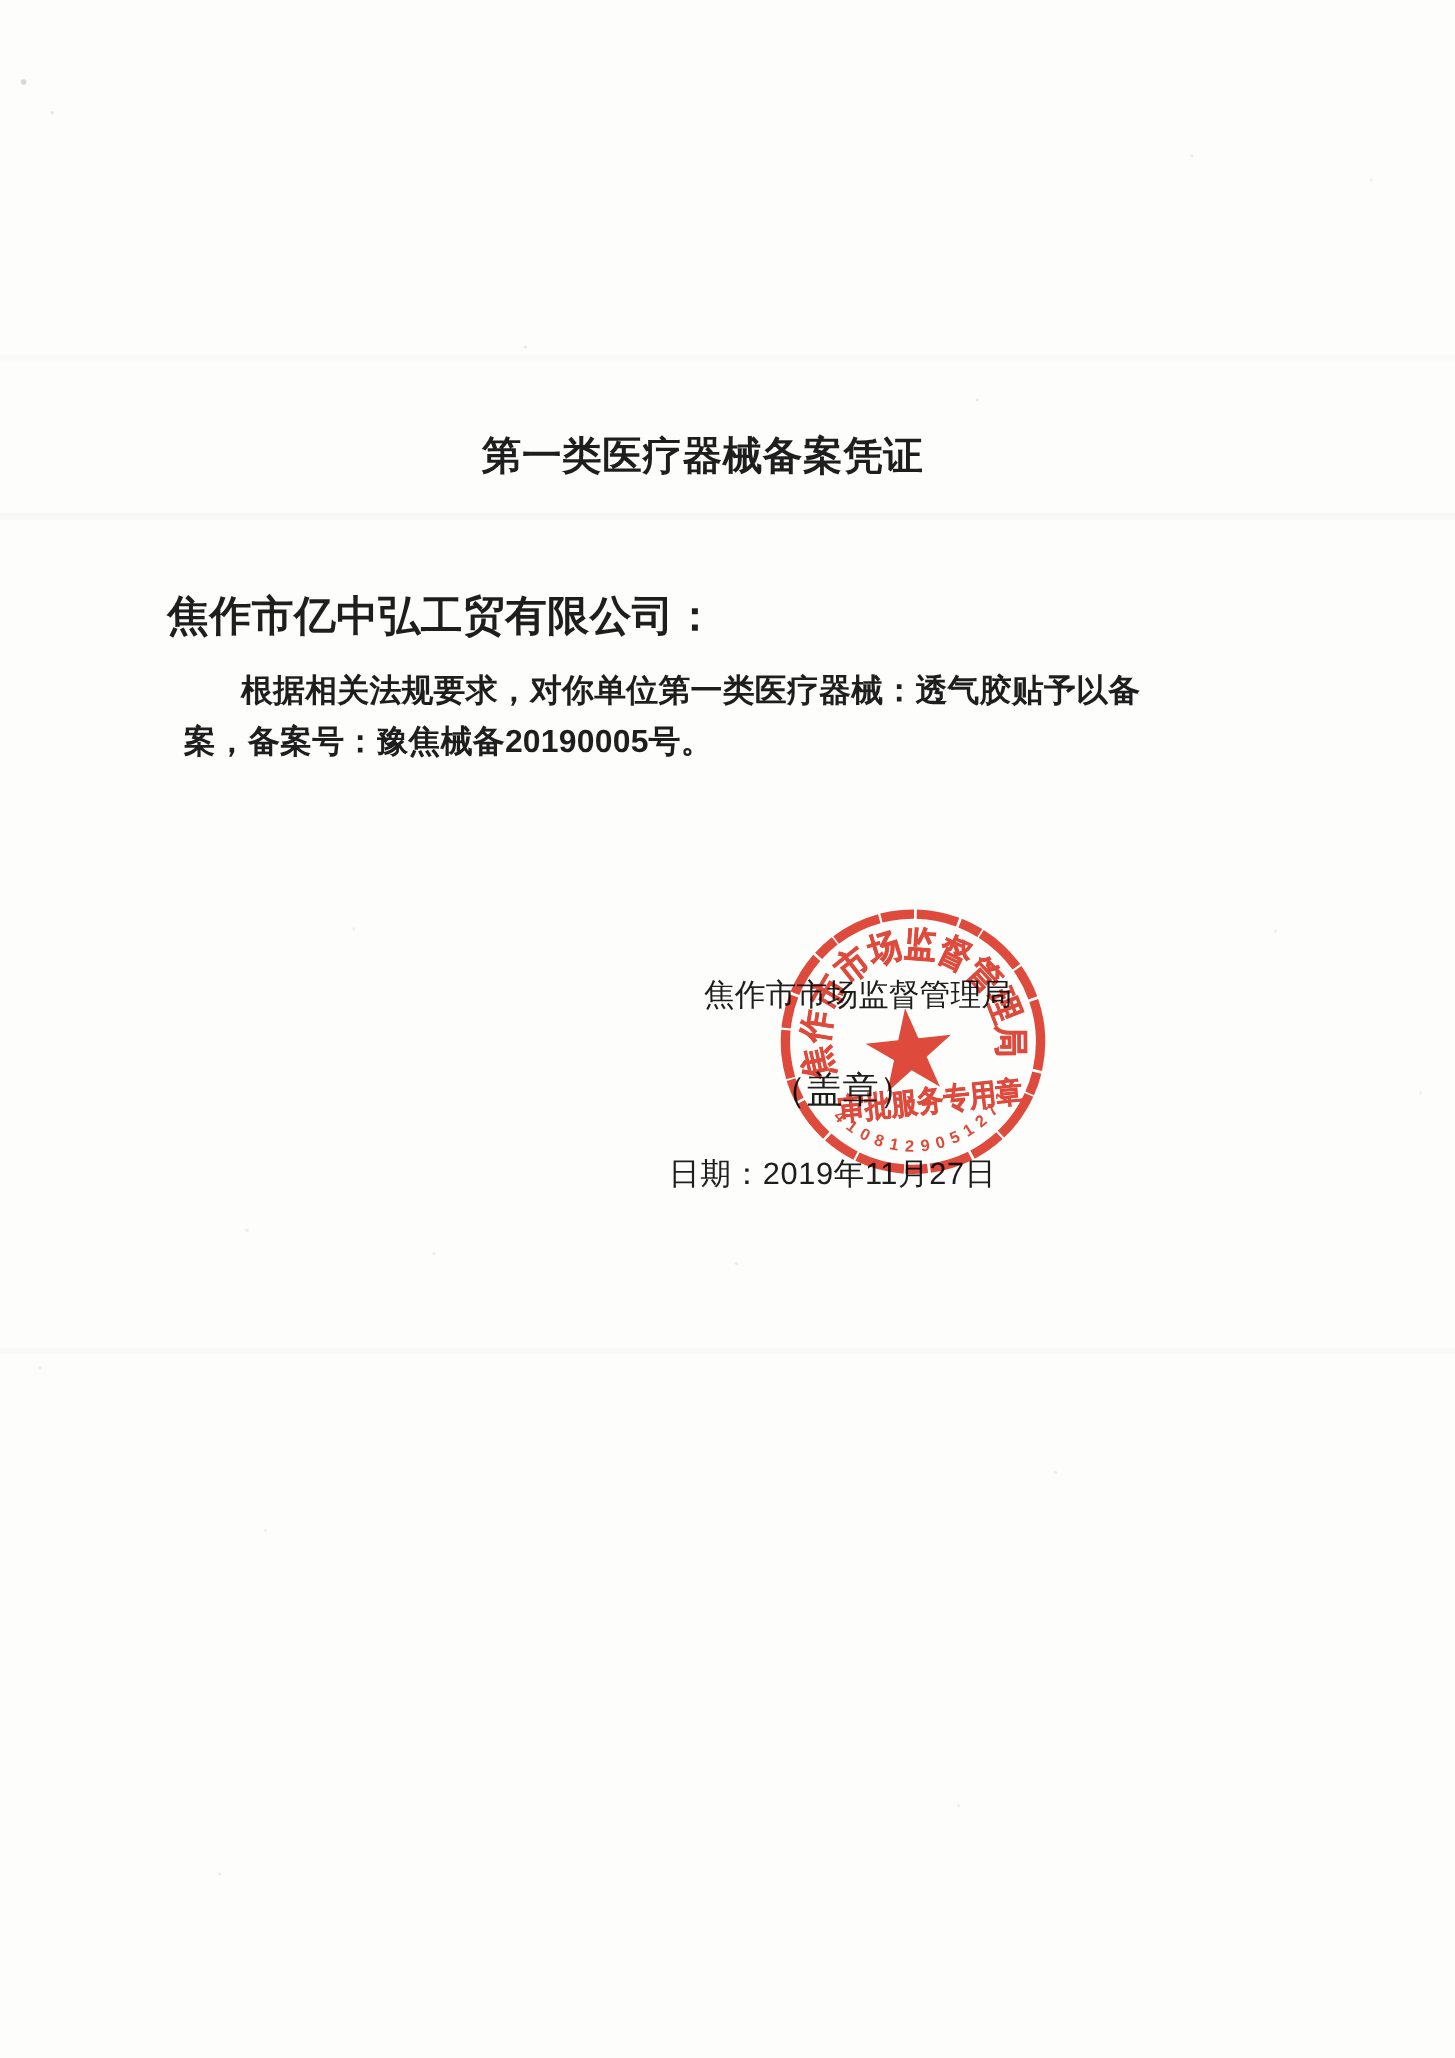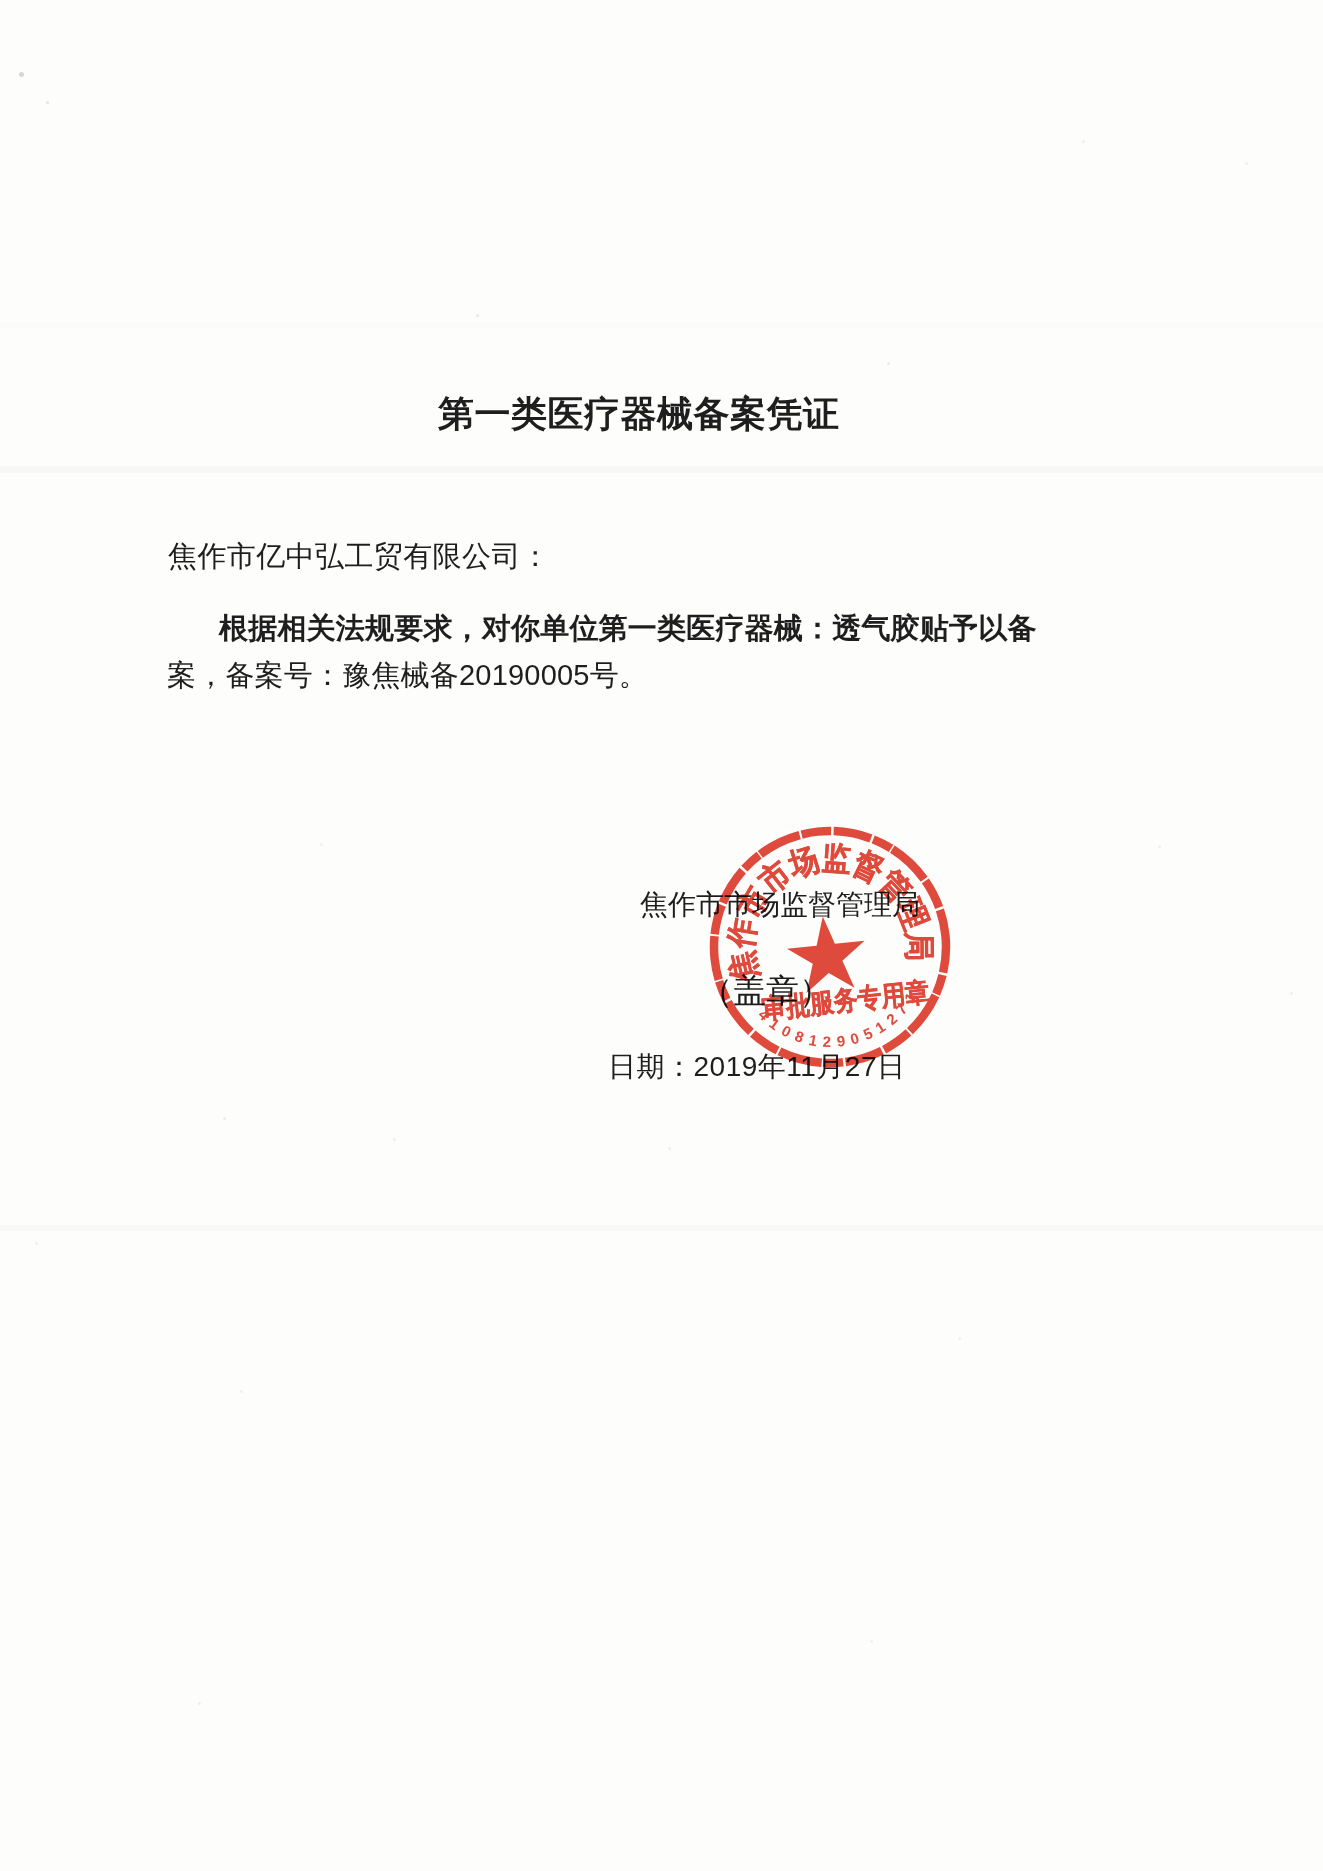--- a/index.html
+++ b/index.html
@@ -50,30 +50,30 @@
       320px 843px 0 0 rgba(150,150,150,0.12);
   }
 
   .txt { position: absolute; color: var(--ink); line-height: 1; white-space: nowrap; }
 
   .doc-title {
     left: 438px; top: 396px;
     font-size: 36px; font-weight: 700; letter-spacing: 0.5px;
   }
   .addressee {
-    left: 168px; top: 542px;
-    font-size: 29px; font-weight: 400; letter-spacing: 0.4px;
+    left: 152px; top: 542px;
+    font-size: 38px; font-weight: 700; letter-spacing: 0.4px;
   }
   .body-line-1 {
     left: 207px; top: 614px;
     font-size: 29px; font-weight: 700; letter-spacing: 0.2px; margin-left: 12px;
   }
   .body-line-2 {
     left: 167px; top: 661px;
-    font-size: 29px; font-weight: 400; letter-spacing: 0.2px;
+    font-size: 29px; font-weight: 700; letter-spacing: 0.2px;
   }
   .issuer {
     left: 640px; top: 891px;
     font-size: 28px; font-weight: 400; letter-spacing: 0;
   }
   .seal-note {
     left: 700px; top: 974px;
     font-size: 33px; font-weight: 400;
   }
   .date-line {

